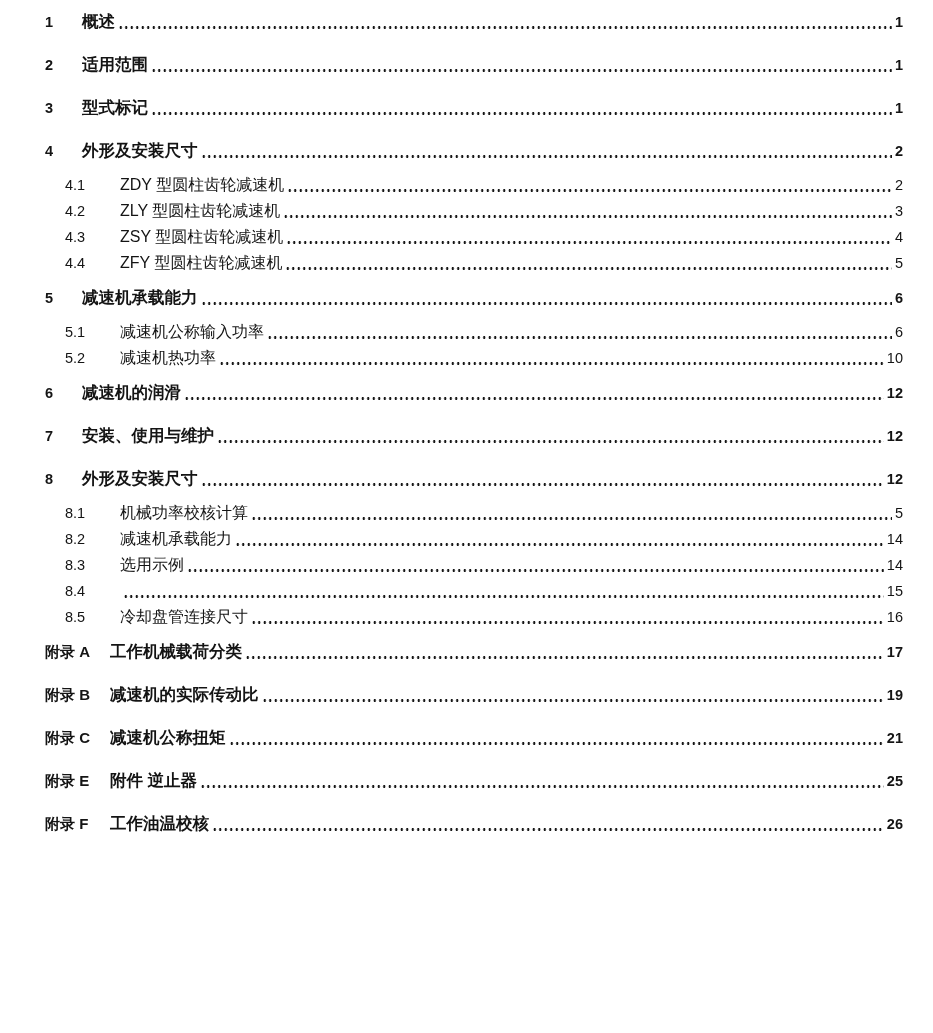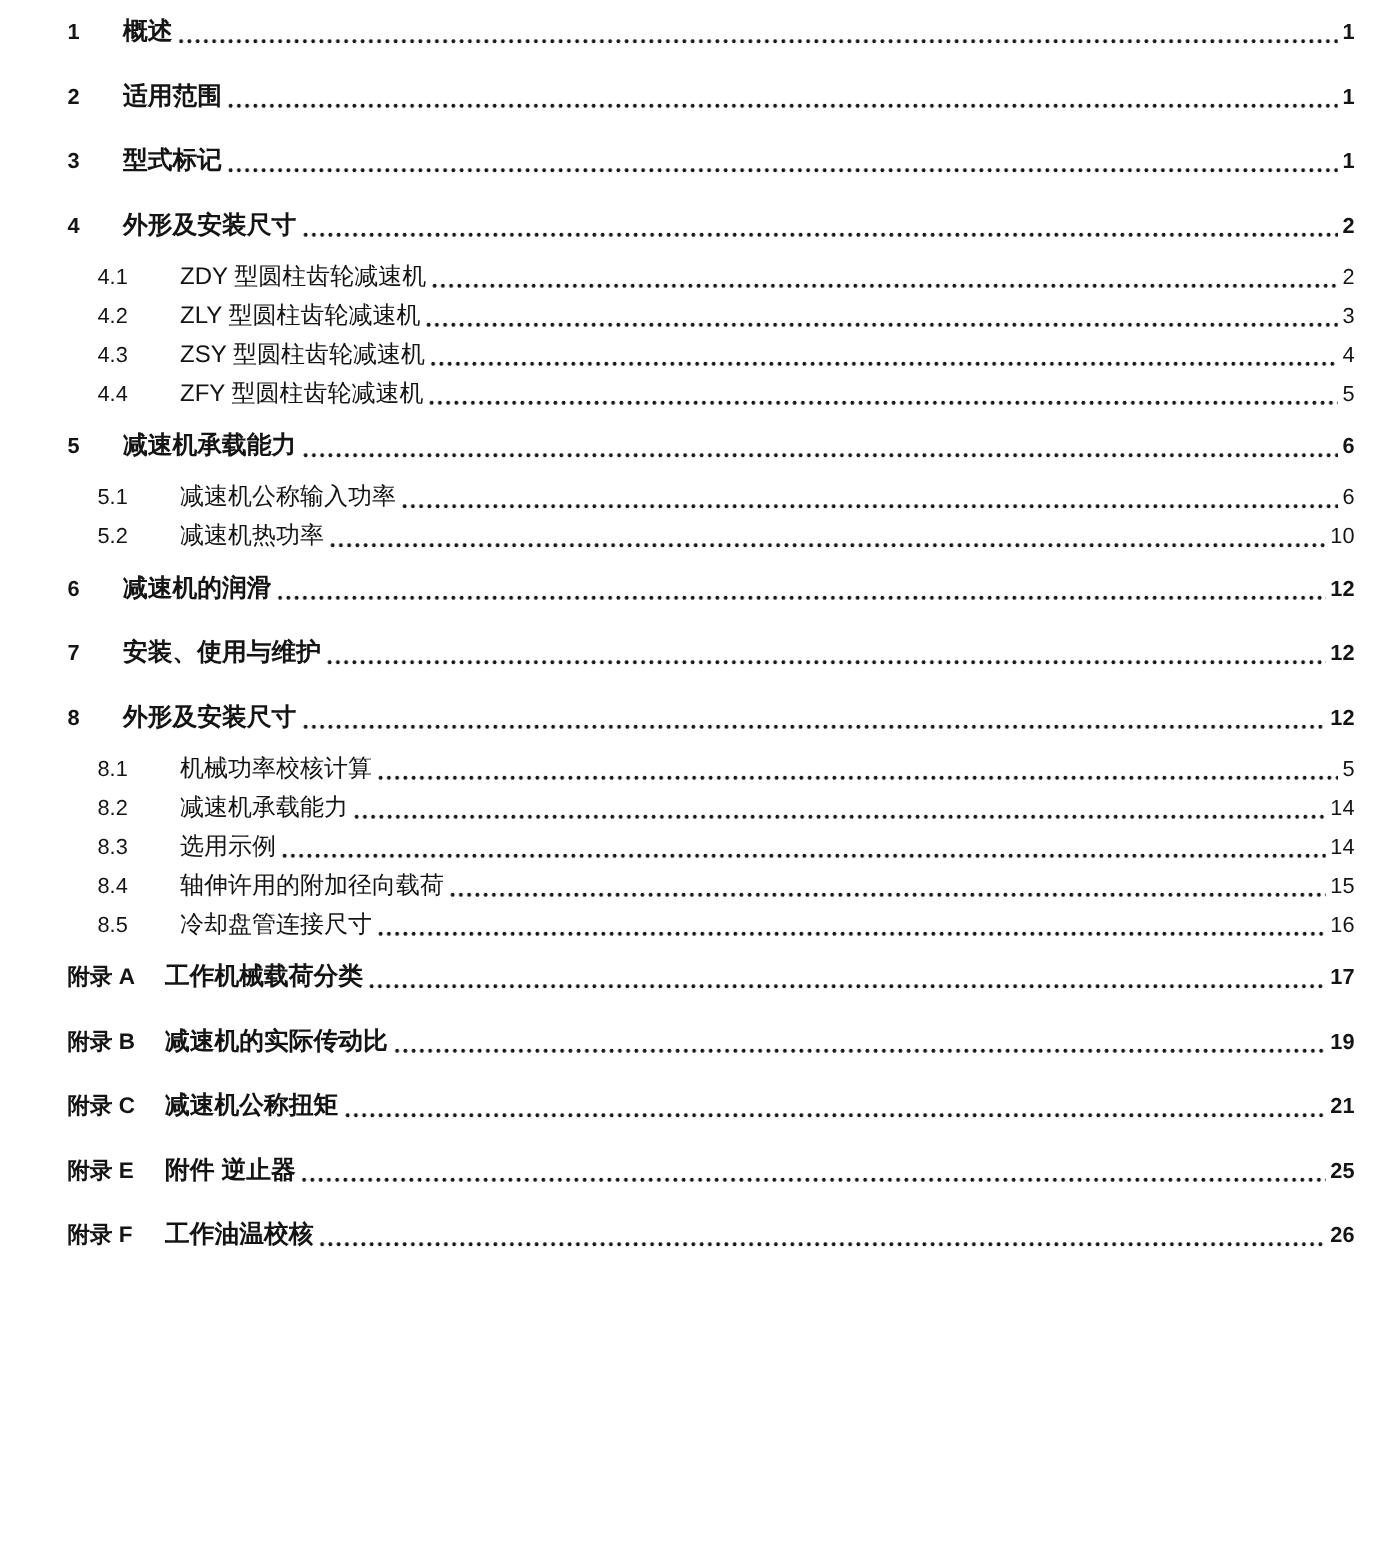--- a/index.html
+++ b/index.html
@@ -185,21 +185,20 @@
     <span class="pg">14</span>
   </div>
       <div class="row l2">
     <span class="num">8.3</span>
     <span class="title">选用示例</span>
     <span class="leader"></span>
     <span class="pg">14</span>
   </div>
       <div class="row l2">
     <span class="num">8.4</span>
-    <span class="title">轴伸许用的附加径向载荷</span>
     <span class="leader"></span>
     <span class="pg">15</span>
   </div>
       <div class="row l2">
     <span class="num">8.5</span>
     <span class="title">冷却盘管连接尺寸</span>
     <span class="leader"></span>
     <span class="pg">16</span>
   </div>
       <div class="row l1 appendix">

